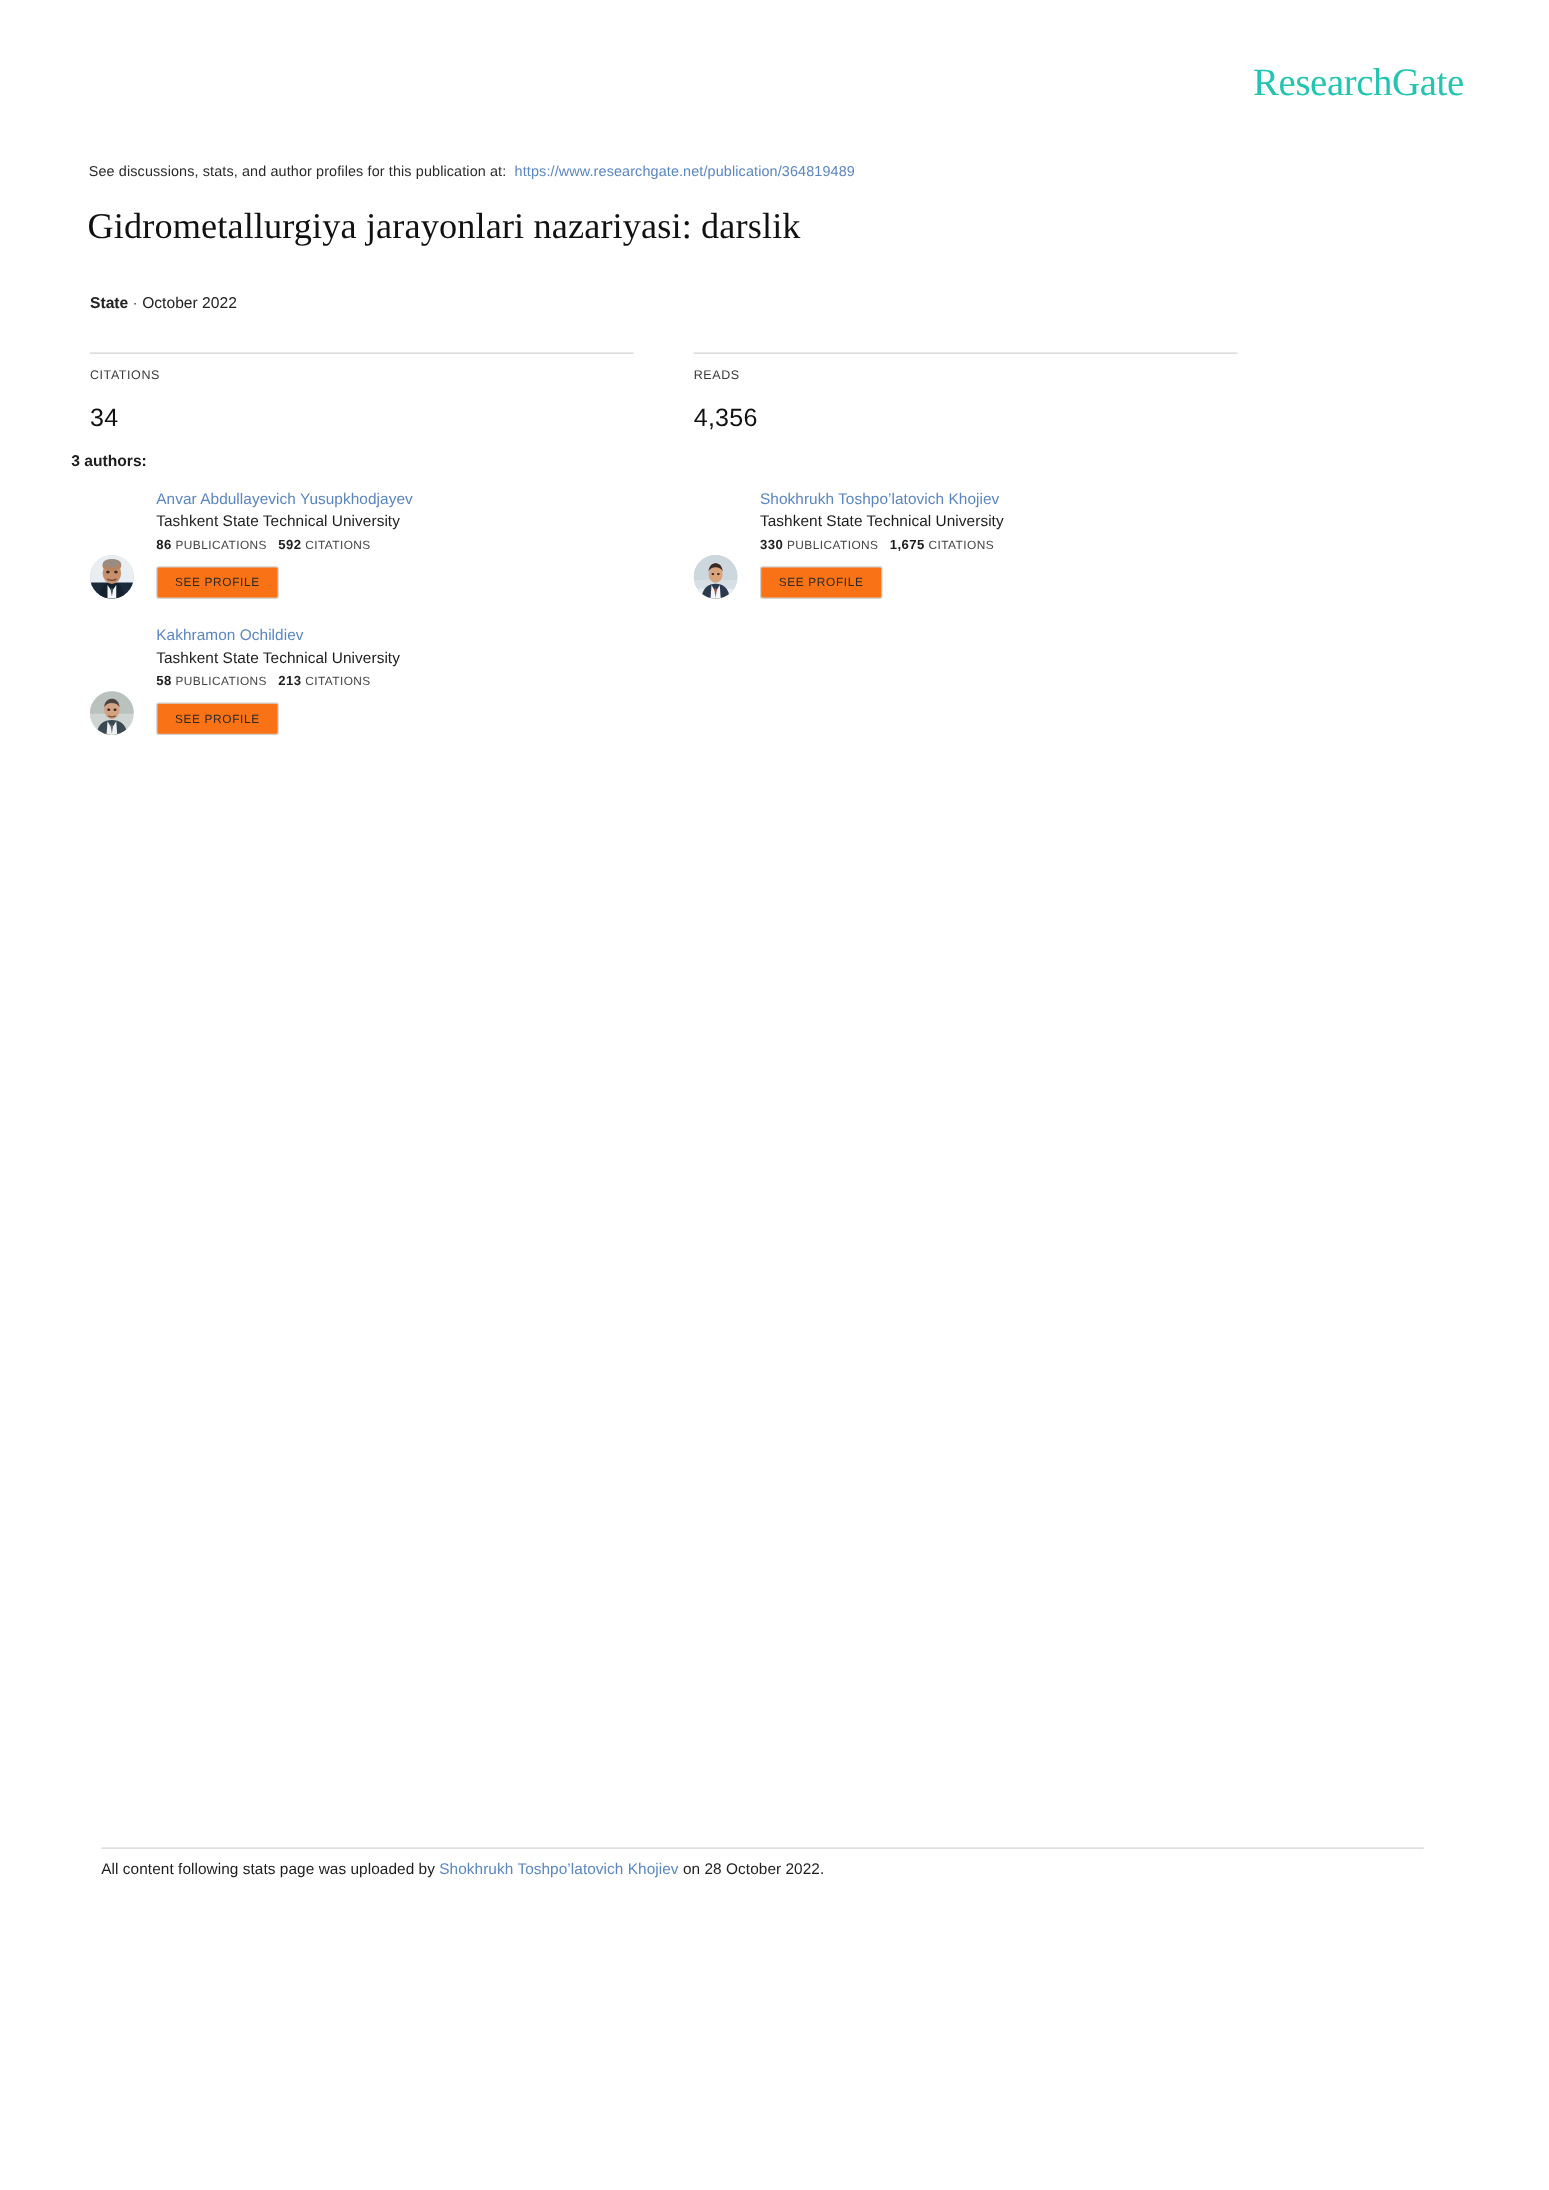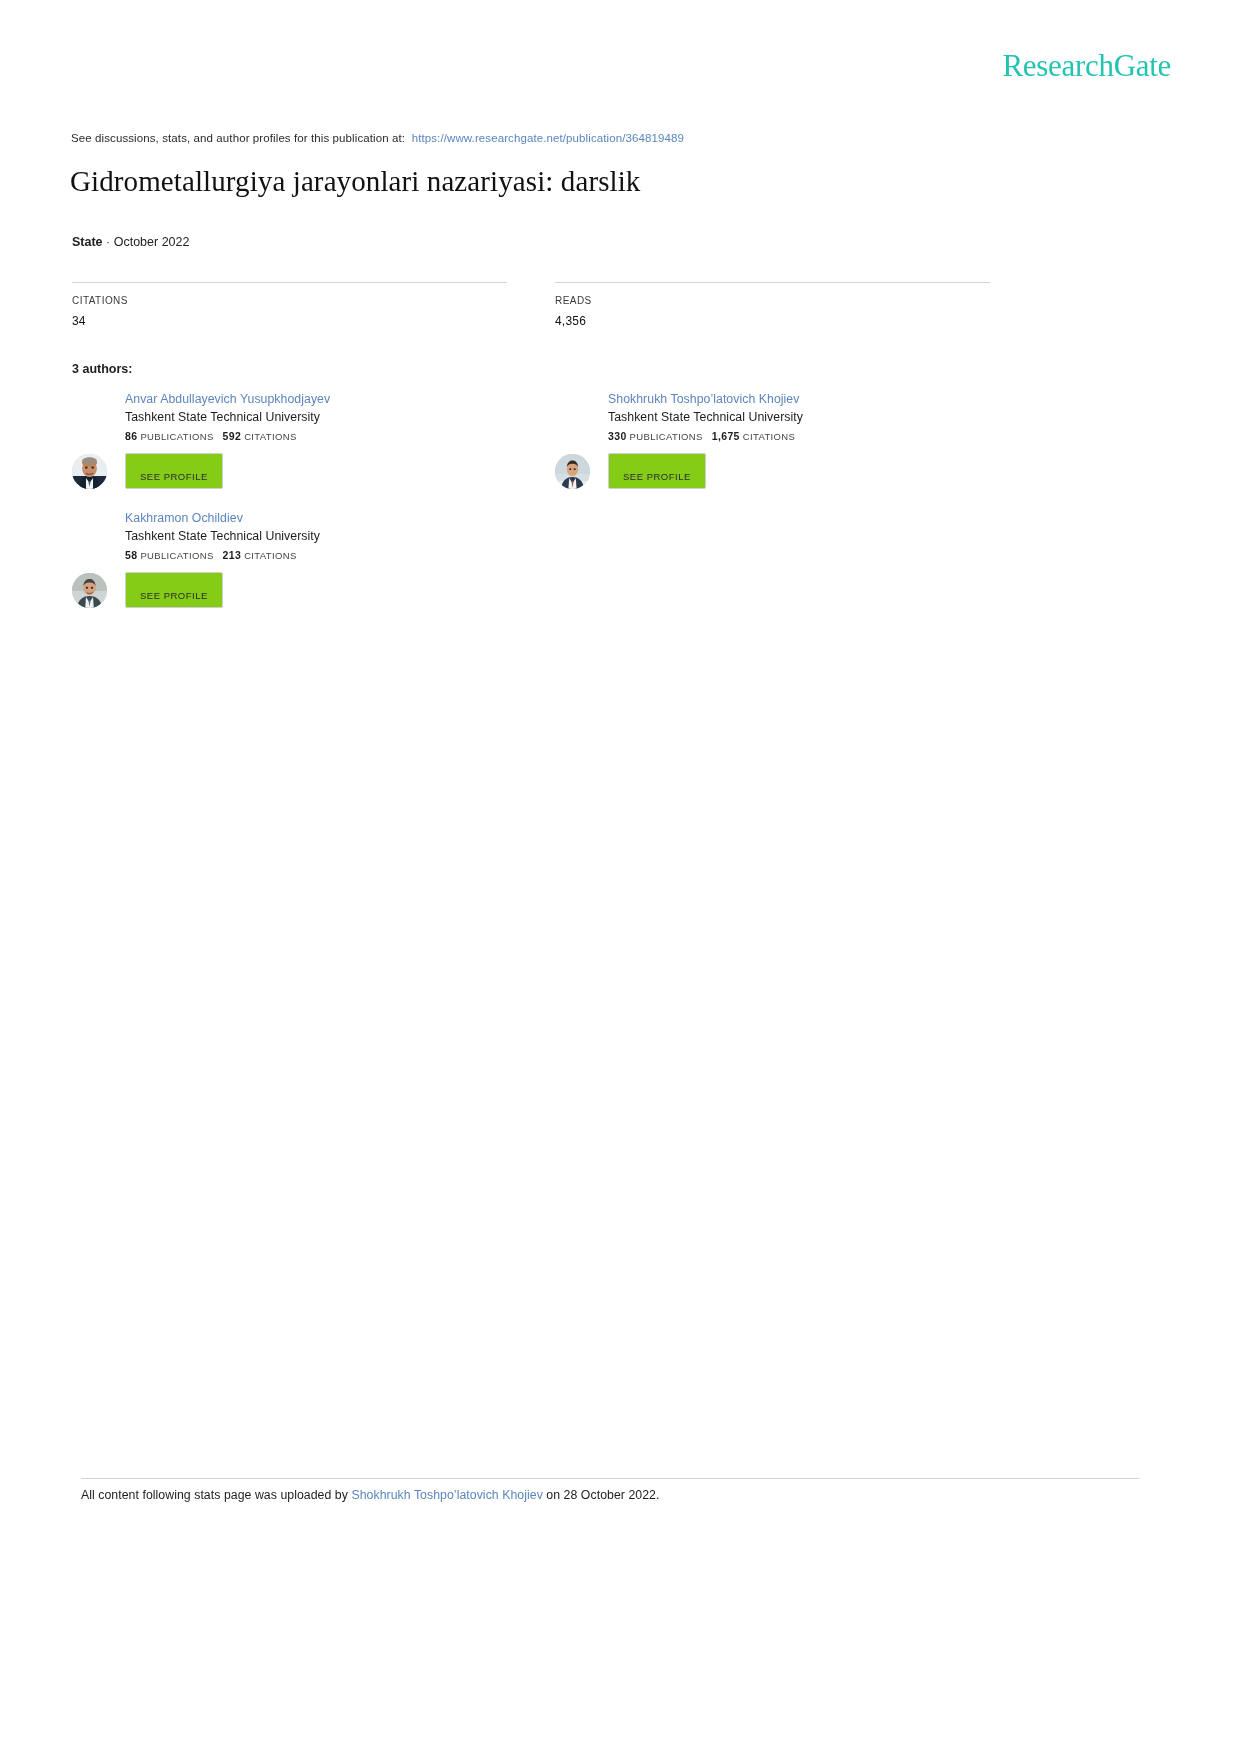--- a/index.html
+++ b/index.html
@@ -101,30 +101,30 @@
     width: 435px;
     margin-bottom: 12px;
   }
   .metric-label {
     font-size: 10px;
     letter-spacing: 0.45px;
     color: #3a3a3a;
     text-transform: uppercase;
   }
   .metric-value {
-    font-size: 12px;
+    font-size: 20px;
     color: #111111;
-    margin-top: 8px;
+    margin-top: 18px;
     letter-spacing: 0.2px;
   }
 
   
   .authors-count {
     position: absolute;
-    left: 72px;
+    left: 57px;
     top: 362px;
     font-size: 12.5px;
     font-weight: bold;
     color: #1d1d1d;
   }
   .authors-grid {
     position: absolute;
     left: 72px;
     top: 392px;
     width: 1096px;
@@ -187,25 +187,25 @@
     font-weight: bold;
   }
   .author-stats .gap {
     display: inline-block;
     width: 9px;
   }
   .see-profile {
     margin-top: 11px;
     display: inline-block;
     border: 1px solid #cfcfcf;
-    background: #84cc16;
+    background: #f97316;
     color: #2a2a2a;
     font-size: 9.5px;
     letter-spacing: 0.5px;
-    padding: 17px 14px 6px 14px;
+    padding: 7px 14px 6px 14px;
     border-radius: 2px;
     cursor: pointer;
     font-family: "Liberation Sans", sans-serif;
   }
 
   
   .footer {
     position: absolute;
     left: 81px;
     top: 1488px;

